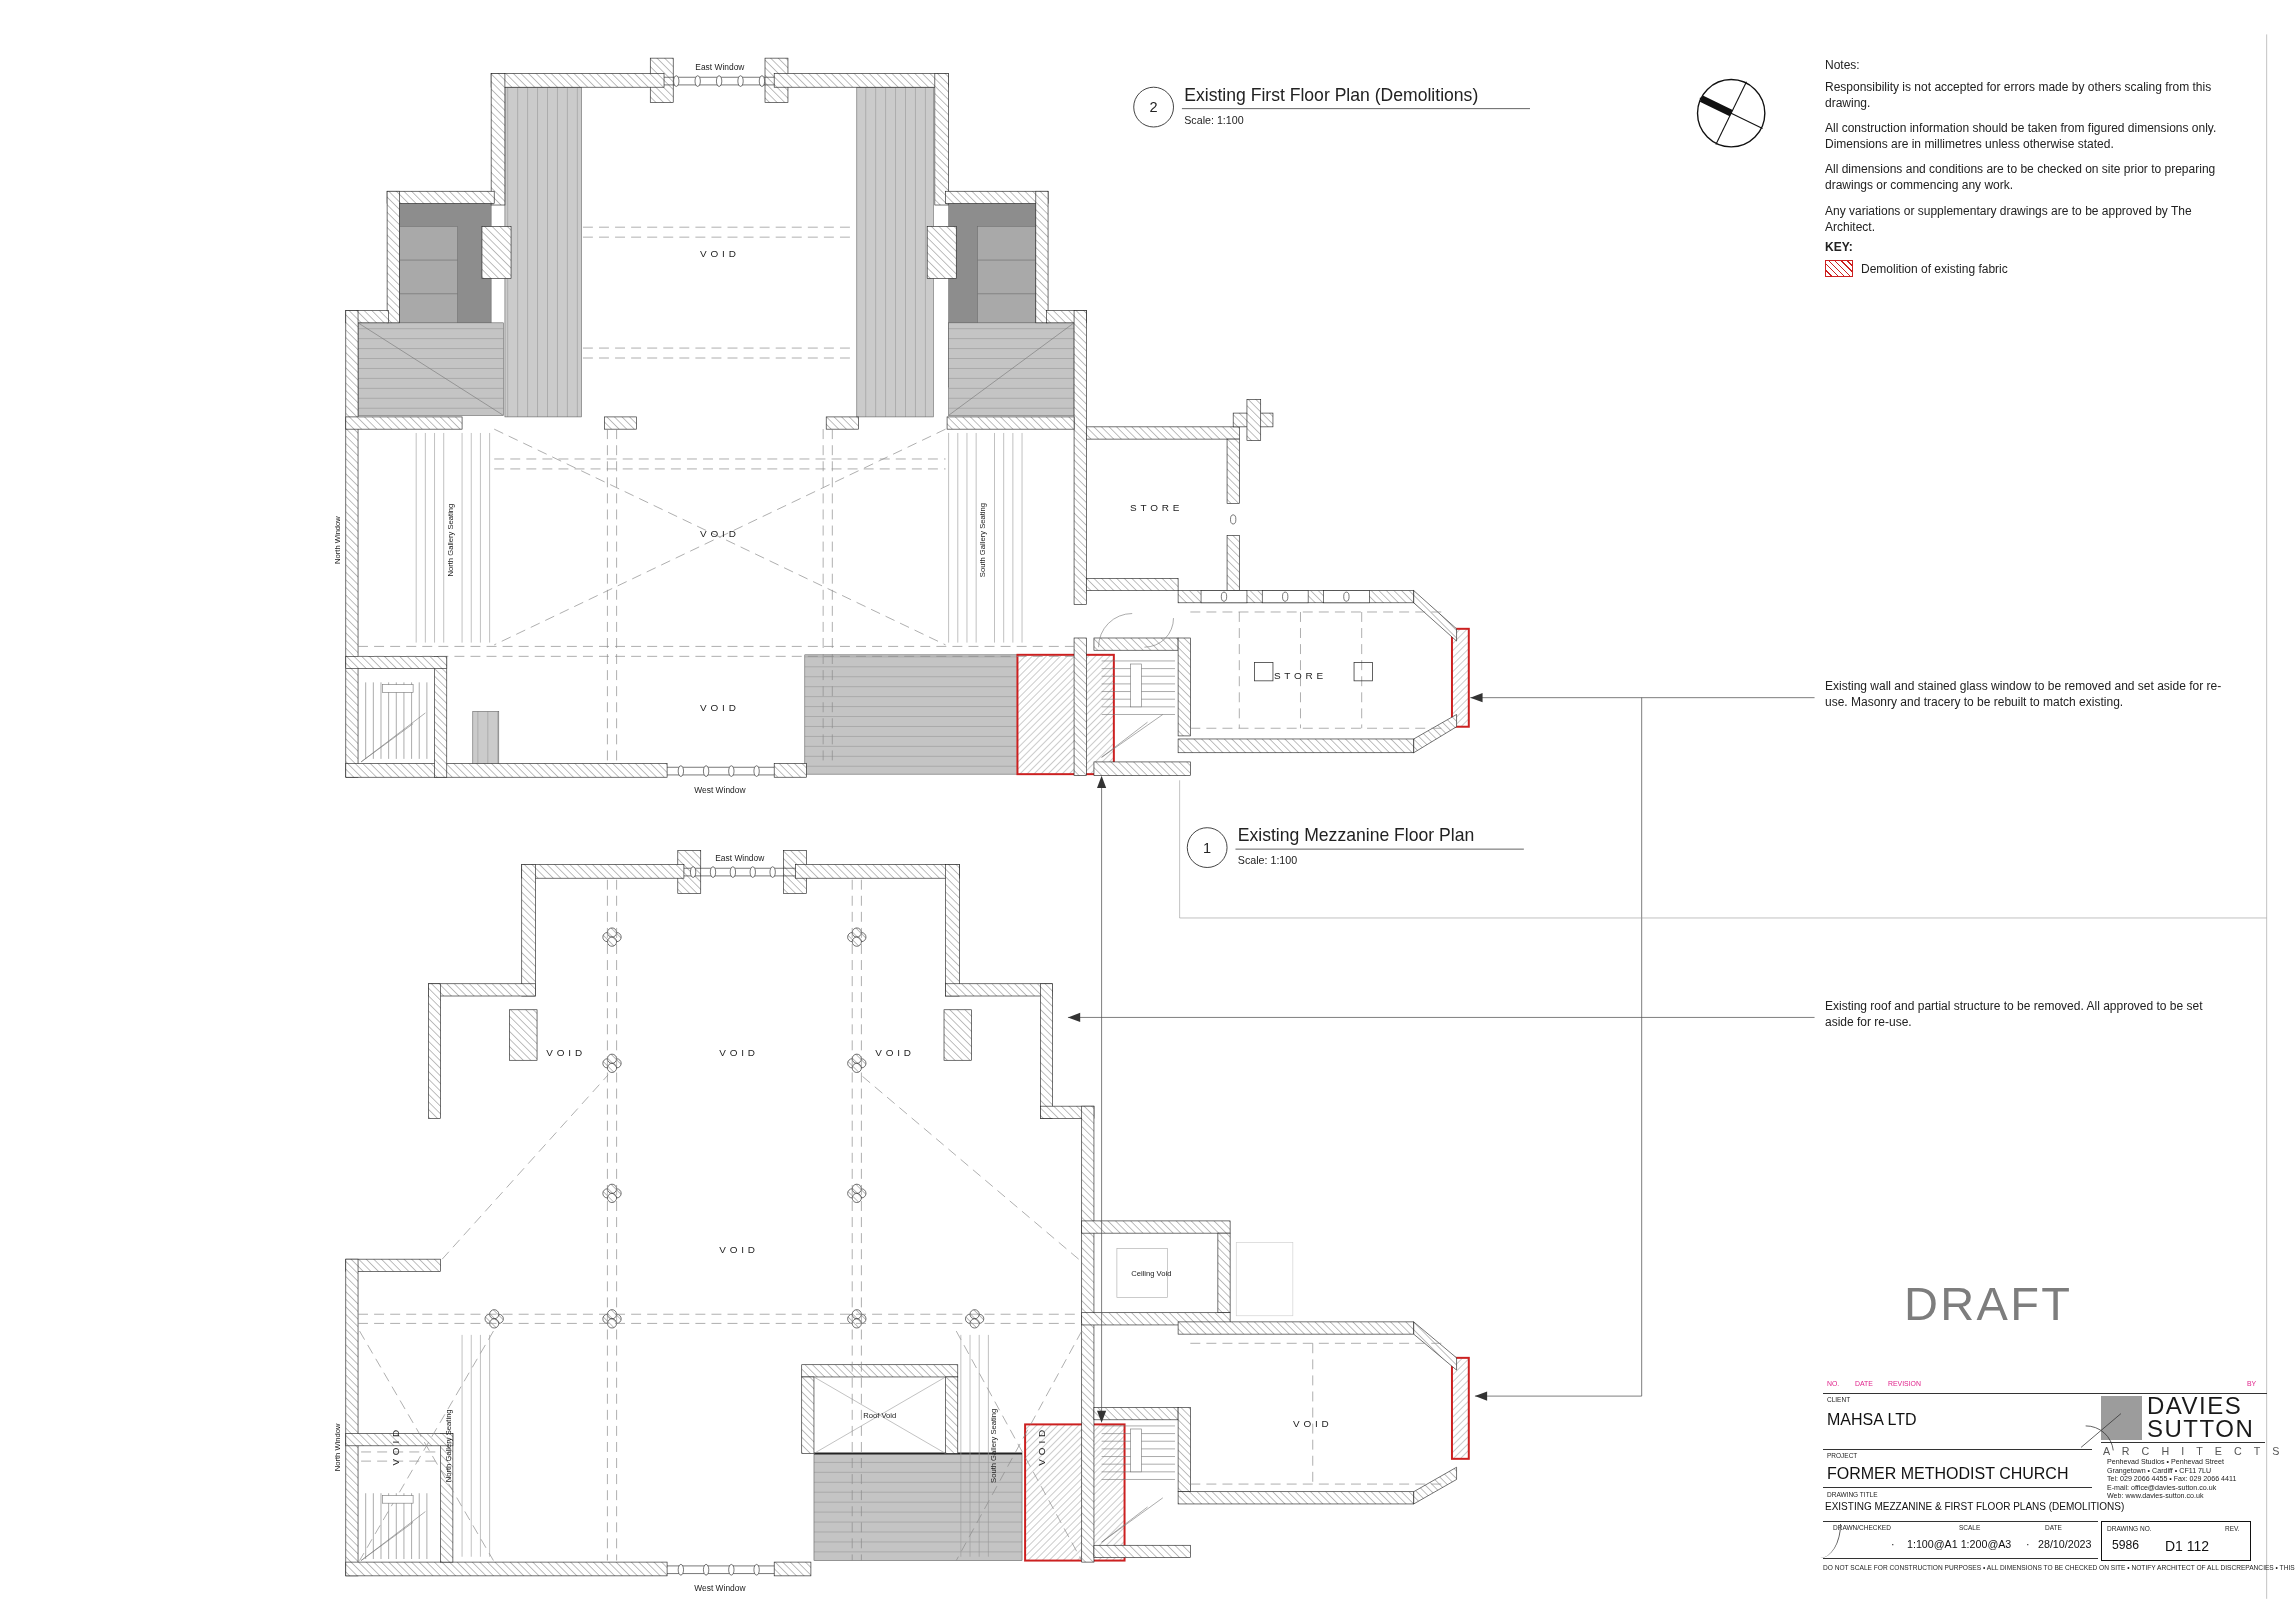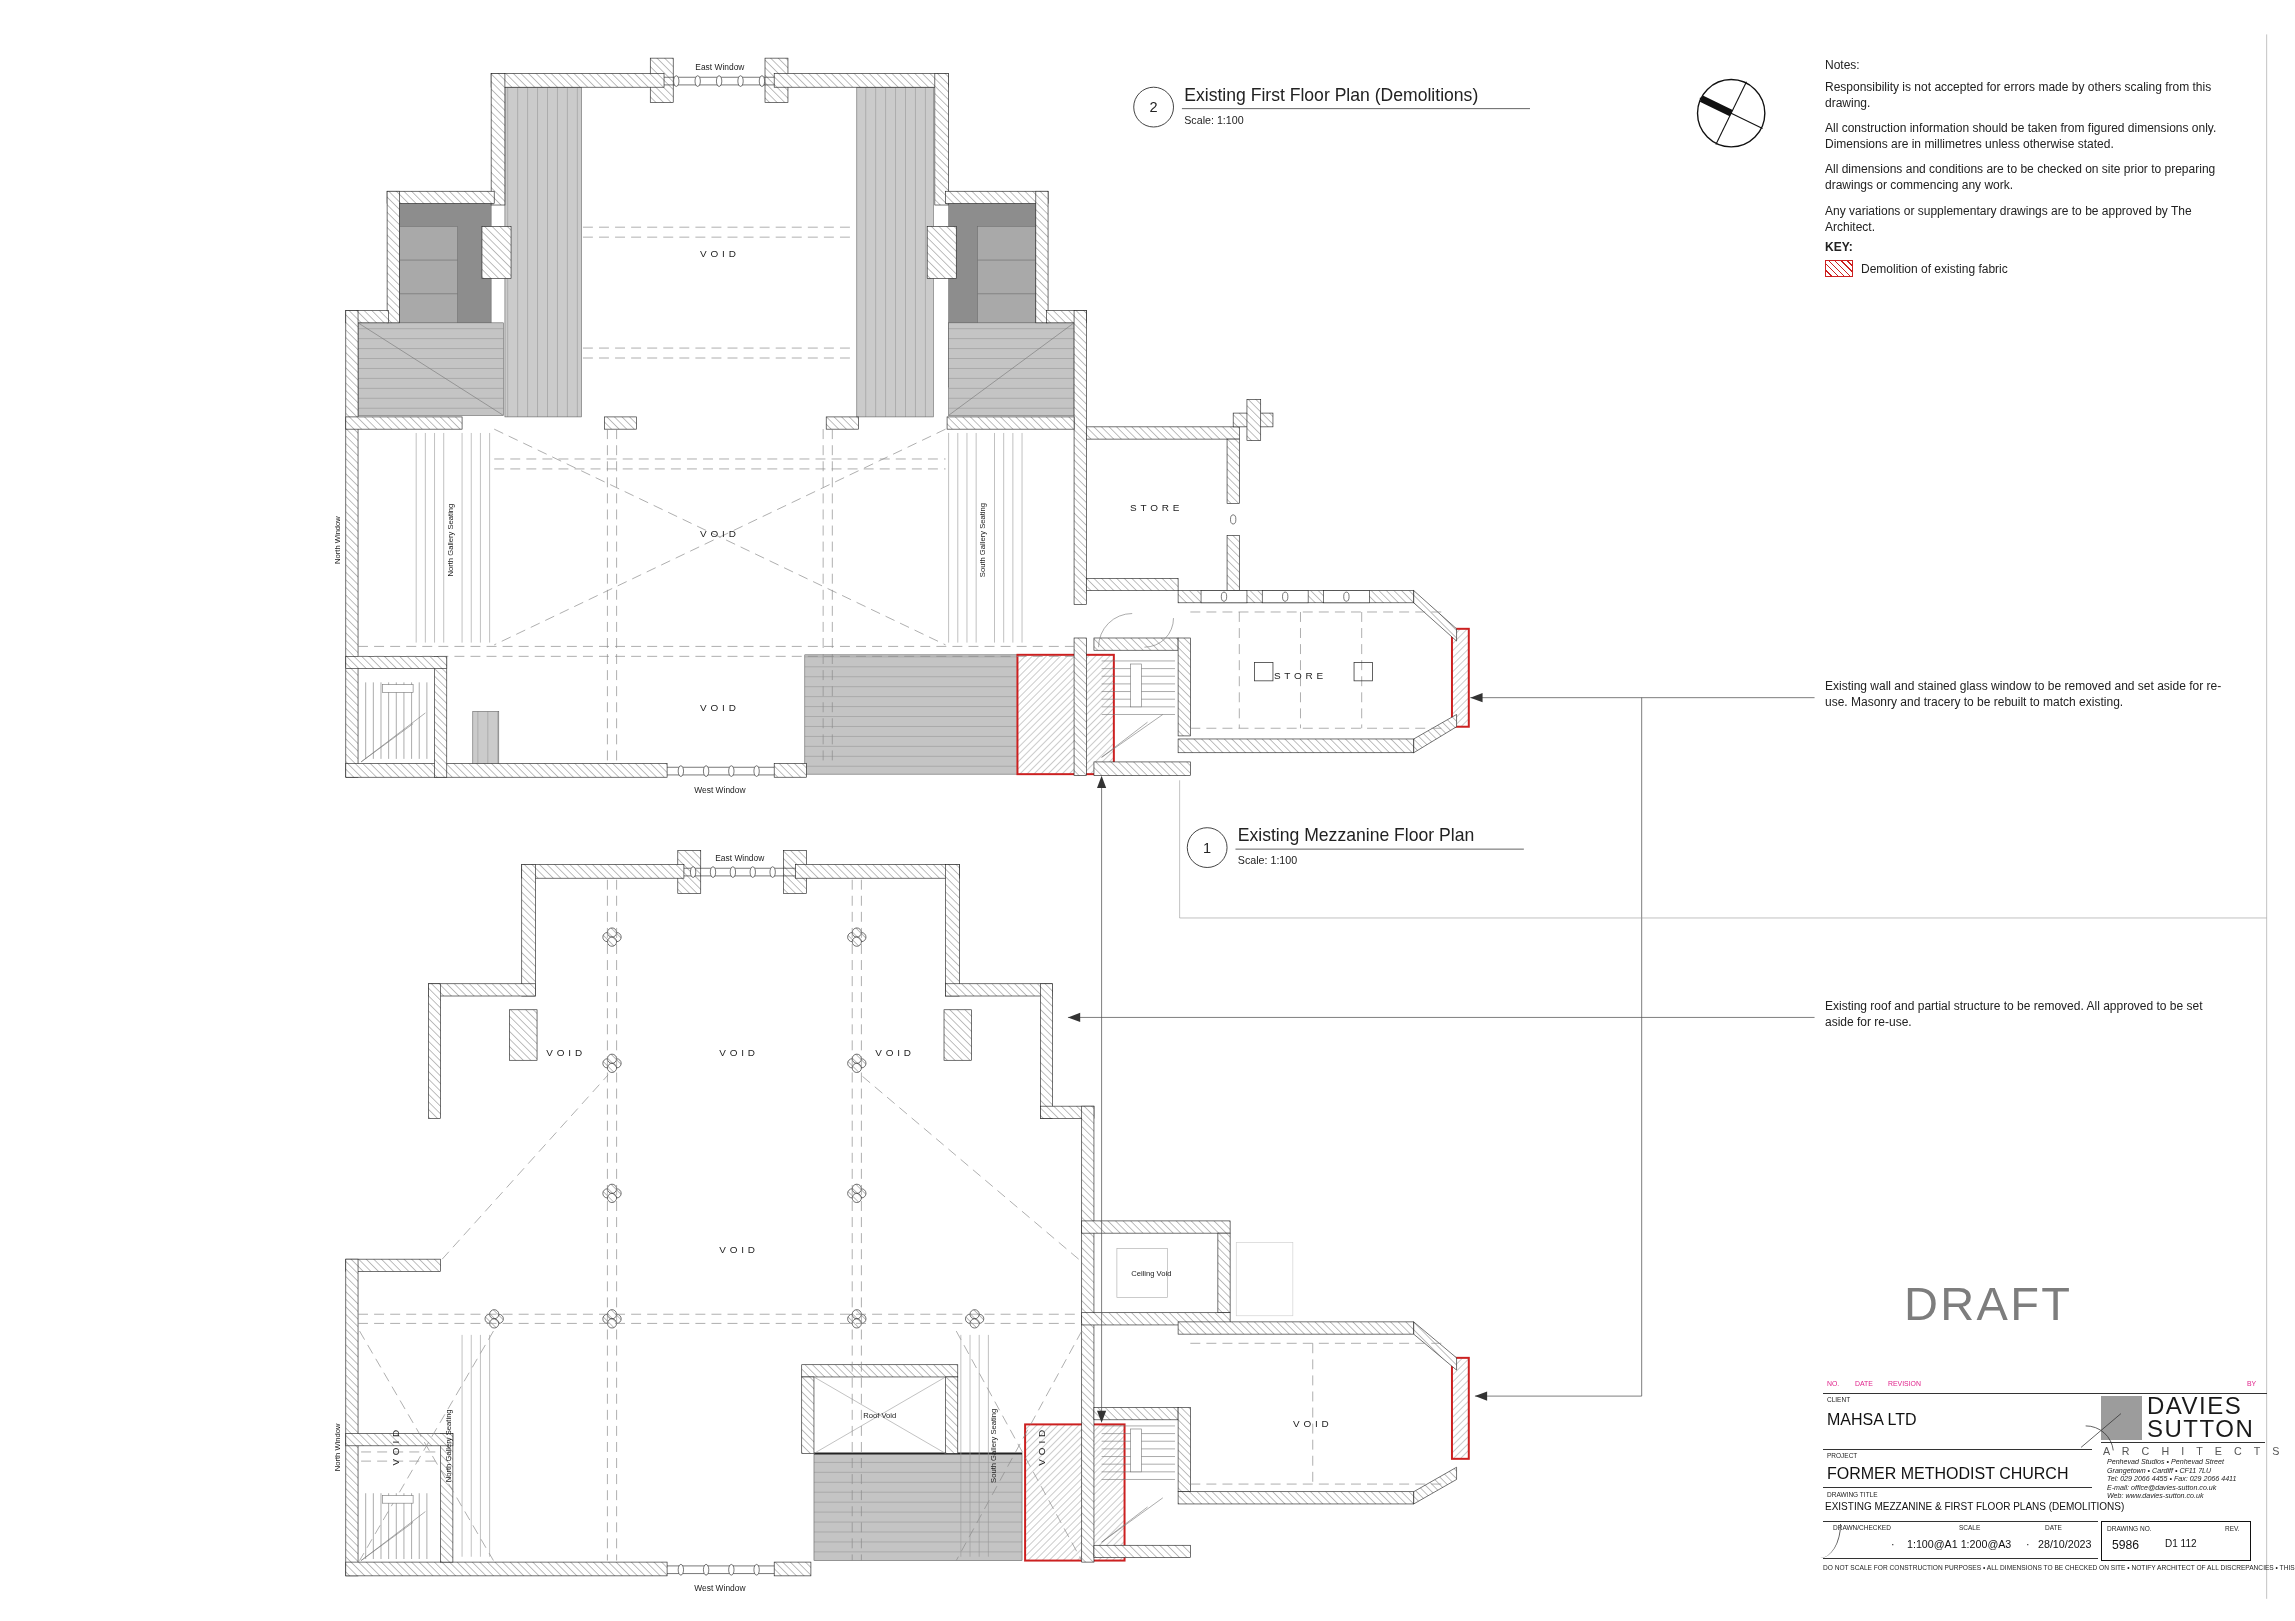--- a/index.html
+++ b/index.html
@@ -39,21 +39,21 @@
   .tb-line{position:absolute;height:0.8px;background:#333;}
   .tb-sm{position:absolute;font-size:6.5px;color:#222;}
   .tb-mag{position:absolute;font-size:6.9px;color:#e0218a;}
   .tb-big{position:absolute;font-size:16px;color:#111;}
   .tb-title{position:absolute;font-size:10px;color:#111;white-space:nowrap;}
   .tb-val{position:absolute;font-size:10.7px;color:#111;}
   .tb-box{position:absolute;border:1.2px solid #111;}
   .tb-disc{position:absolute;font-size:6.6px;color:#222;white-space:nowrap;}
   .logo-name{position:absolute;font-size:24px;letter-spacing:1.5px;color:#1a1a1a;line-height:1;}
   .logo-sub{position:absolute;font-size:10.7px;letter-spacing:4.6px;color:#555;}
-  .logo-addr{position:absolute;font-size:7.1px;line-height:8.8px;color:#222;font-style:italic;}
+  .logo-addr{position:absolute;font-size:7.1px;line-height:8.8px;color:#222;}
   .logo-sq{position:absolute;width:41px;height:44px;background:#9c9c9c;}
 </style>
 </head>
 <body>
 
 <div id="sheet">
 
 <svg id="drawing" width="2295" height="1621" viewBox="0 0 3000 2119" xmlns="http://www.w3.org/2000/svg">
   <defs>
     <pattern id="h" width="7" height="7" patternUnits="userSpaceOnUse" patternTransform="rotate(-45)">
@@ -548,21 +548,21 @@
     <div class="tb-val" style="left:1907px;top:1538px">1:100@A1 1:200@A3</div>
     <div class="tb-val" style="left:2026px;top:1538px">·</div>
     <div class="tb-val" style="left:2038px;top:1538px">28/10/2023</div>
     <div class="tb-line" style="left:1823px;top:1558px;width:275px"></div>
     <div style="position:absolute;left:1820px;top:1524px;width:20px;height:34px;border-right:0.8px solid #555;border-radius:0 0 100% 0"></div>
 
     <div class="tb-box" style="left:2101px;top:1521px;width:148px;height:38px"></div>
     <div class="tb-sm" style="left:2107px;top:1525px">DRAWING NO.</div>
     <div class="tb-sm" style="left:2225px;top:1525px">REV.</div>
     <div class="tb-val" style="left:2112px;top:1538px;font-size:12.2px">5986</div>
-    <div class="tb-val" style="left:2165px;top:1538px;font-size:10px">D1 112</div>
+    <div class="tb-val" style="left:2165px;top:1538px;font-size:14px">D1 112</div>
 
     <div class="tb-disc" style="left:1823px;top:1564px">DO NOT SCALE FOR CONSTRUCTION PURPOSES • ALL DIMENSIONS TO BE CHECKED ON SITE • NOTIFY ARCHITECT OF ALL DISCREPANCIES • THIS DRAWING IS COPYRIGHT</div>
 
     <div>
       <div class="logo-sq" style="left:2101px;top:1396px"></div>
       <svg style="position:absolute;left:2078px;top:1409px" width="69" height="43" viewBox="0 0 90 56">
         <path d="M4 50 L56 6" stroke="#333" stroke-width="1" fill="none"></path>
         <path d="M10 22 A36 36 0 0 1 46 54" stroke="#333" stroke-width="1" fill="none"></path>
       </svg>
       <div class="logo-name" style="left:2147px;top:1394px">DAVIES</div>

